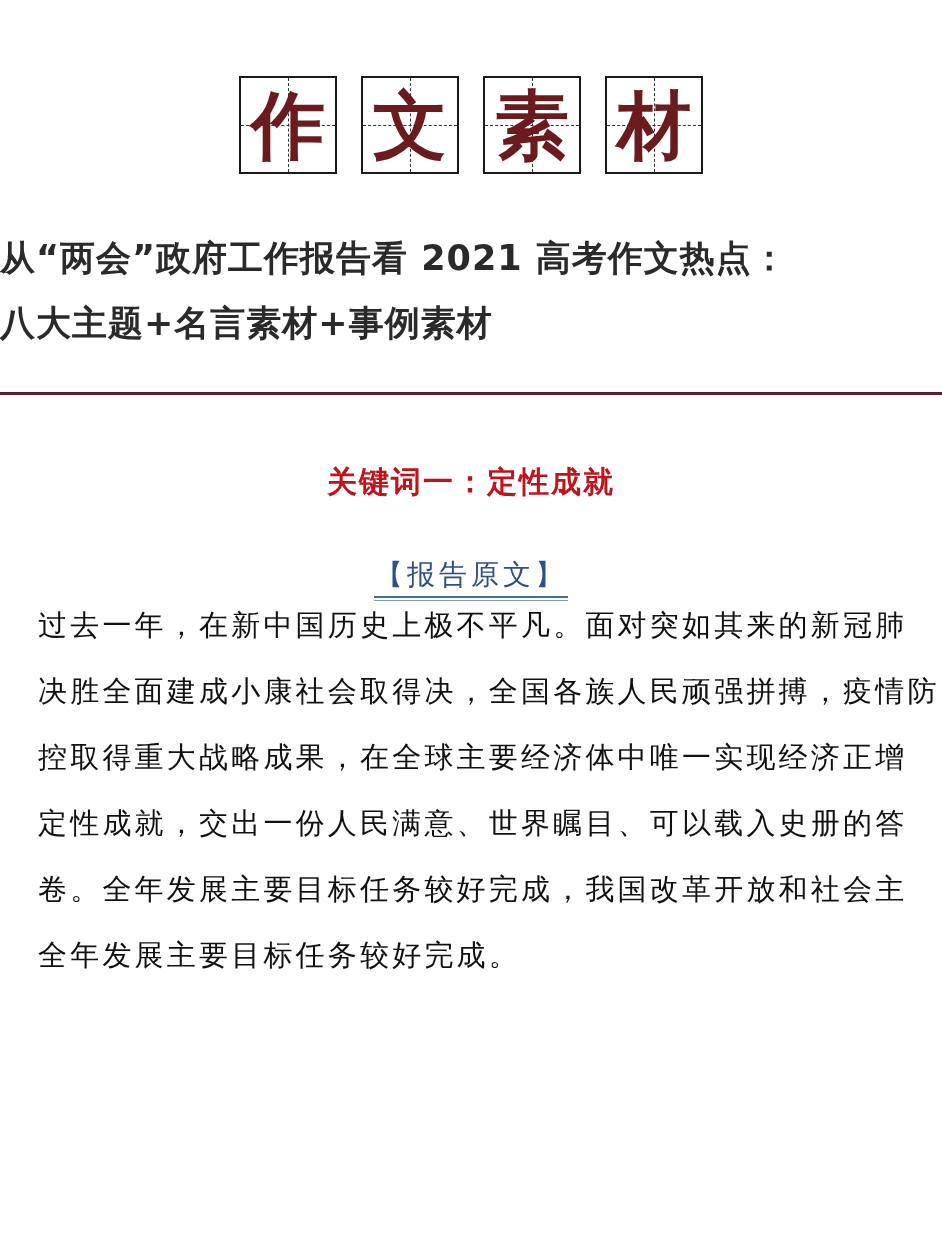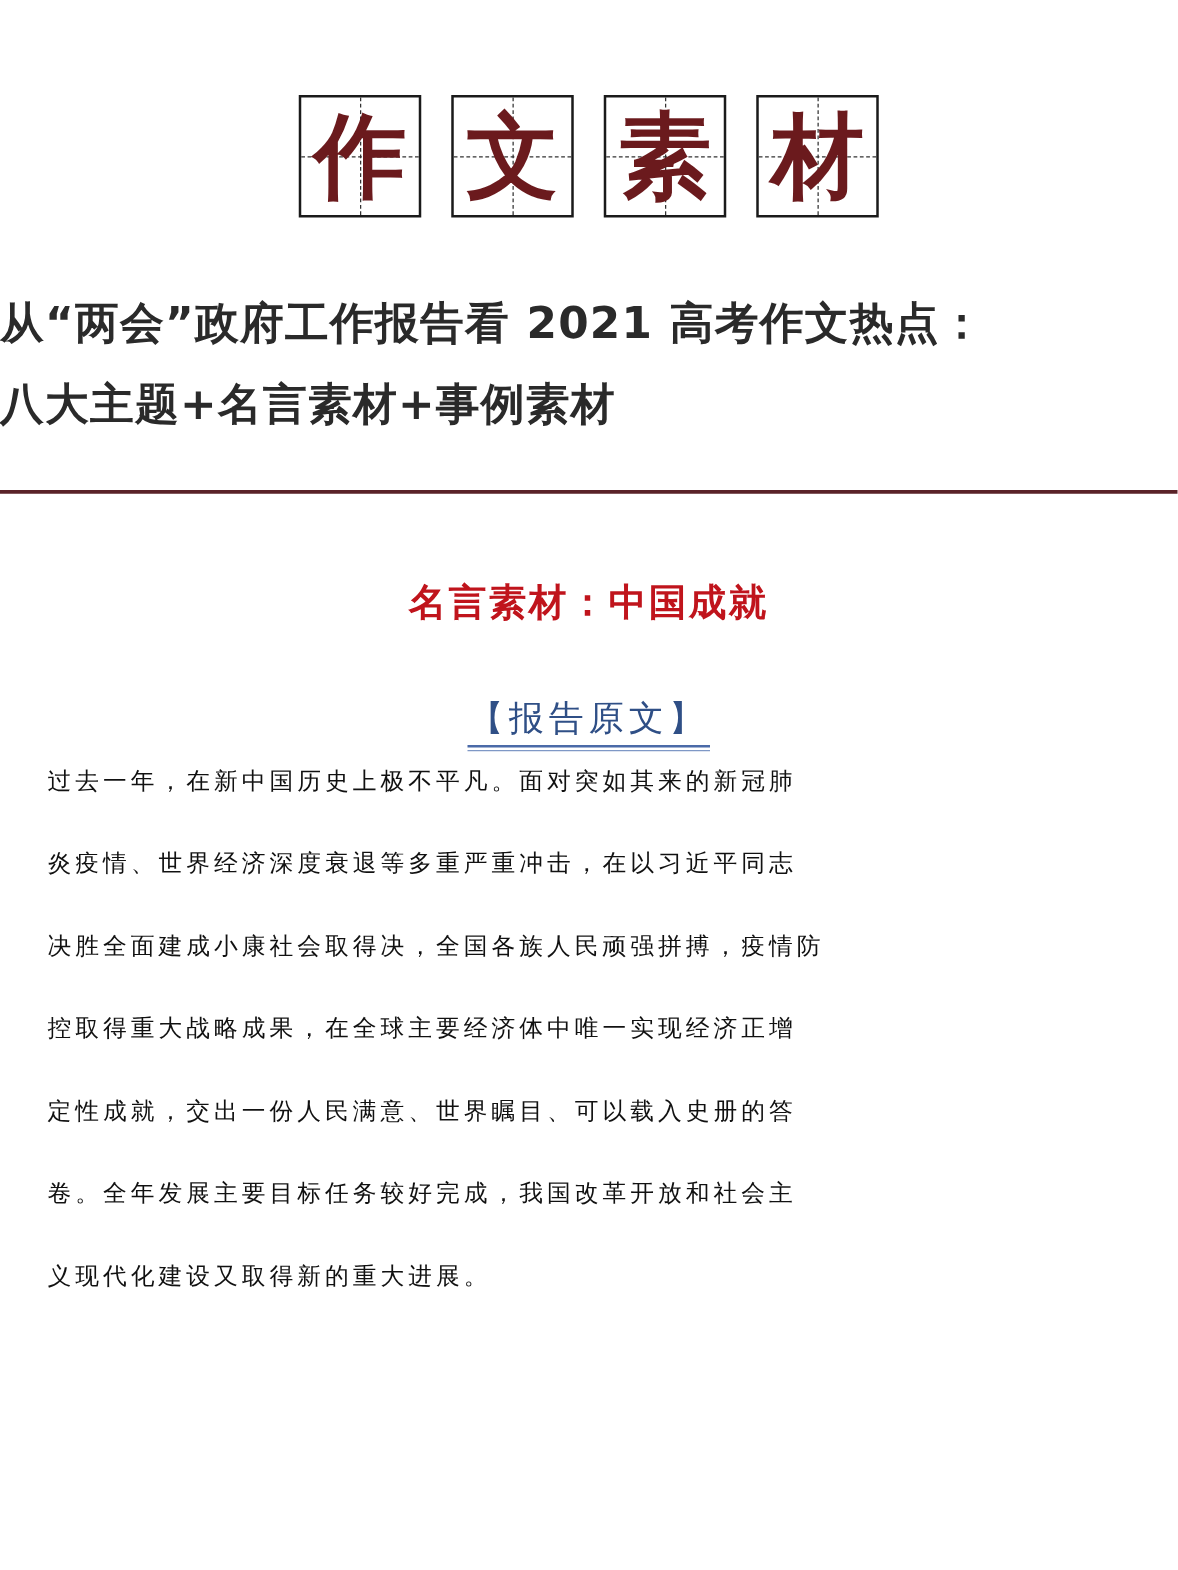--- a/index.html
+++ b/index.html
@@ -116,21 +116,21 @@
       top: 44px;
       height: 1px;
       background: #7f98c6;
     }
     .body-text {
       position: absolute;
       top: 592px;
       left: 38px;
       width: 870px;
       font-family: "DejaVu Serif", serif;
-      font-size: 19px;
+      font-size: 29px;
       line-height: 66px;
       color: #111111;
       letter-spacing: 3.2px;
     }
     .body-line {
       display: block;
       white-space: nowrap;
     }
   </style>
 </head>
@@ -149,29 +149,28 @@
   <div class="grid-box">
     <span class="grid-char">材</span>
   </div>
 </div>
 
 <div class="headline l1">从“两会”政府工作报告看 2021 高考作文热点：</div>
 <div class="headline l2">八大主题+名言素材+事例素材</div>
 
 <div class="divider"></div>
 
-<div class="keyword">名言素材：中国成就</div>
+<div class="keyword">关键词一：定性成就</div>
 
 <div class="section-tag">
   <span>【报告原文】</span>
   <div class="rule1"></div>
   <div class="rule2"></div>
 </div>
 
 <div class="body-text">
   <span class="body-line">过去一年，在新中国历史上极不平凡。面对突如其来的新冠肺</span>
-  <span class="body-line">炎疫情、世界经济深度衰退等多重严重冲击，在以习近平同志</span>
   <span class="body-line">决胜全面建成小康社会取得决，全国各族人民顽强拼搏，疫情防</span>
   <span class="body-line">控取得重大战略成果，在全球主要经济体中唯一实现经济正增</span>
   <span class="body-line">定性成就，交出一份人民满意、世界瞩目、可以载入史册的答</span>
   <span class="body-line">卷。全年发展主要目标任务较好完成，我国改革开放和社会主</span>
-  <span class="body-line">义现代化建设又取得新的重大进展。</span>
+  <span class="body-line">全年发展主要目标任务较好完成。</span>
 </div>
 
 </body></html>

